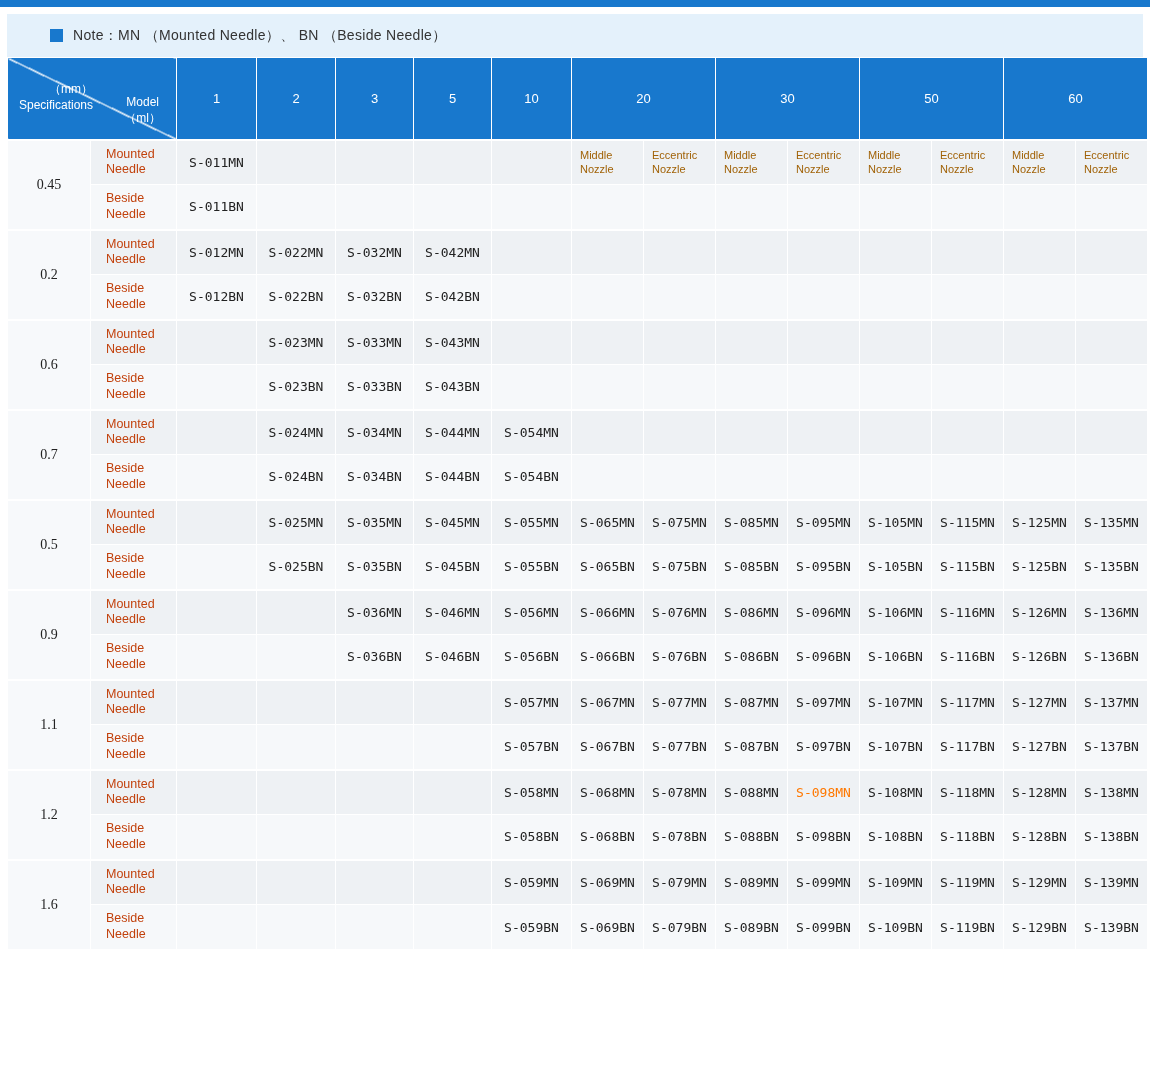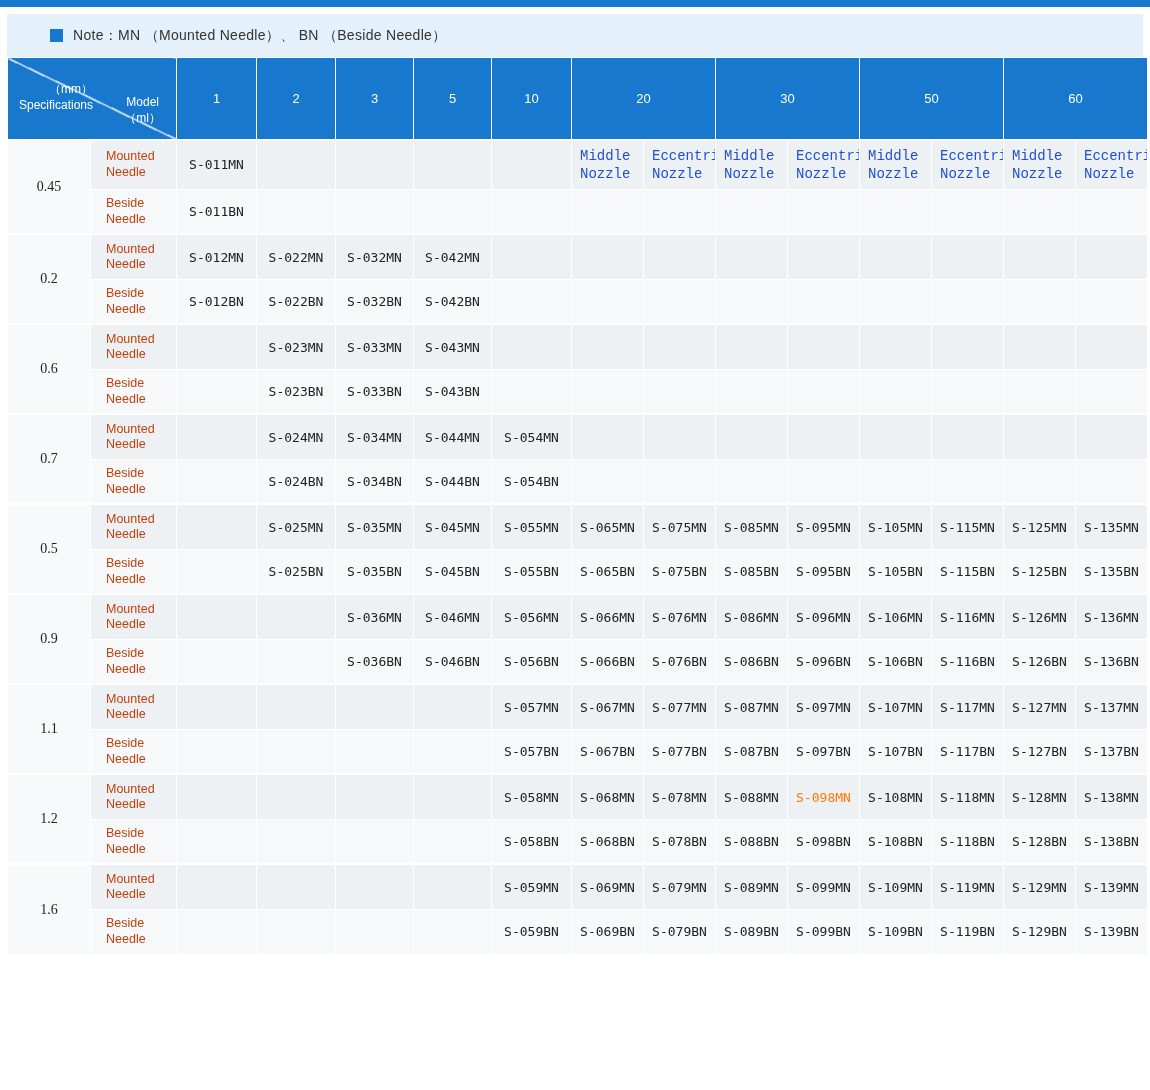--- a/index.html
+++ b/index.html
@@ -111,25 +111,24 @@
     padding: 6px 4px 6px 15px;
     line-height: 1.25;
   }
   .params td.model {
     font-family: "DejaVu Sans Mono", monospace;
     font-size: 13px;
     color: #222;
     text-align: center;
   }
   .params td.nozzle {
-    font-size: 14px;
-    color: #1d4ed8;
+    font-size: 11px;
+    color: #a16207;
     padding: 6px 2px 6px 8px;
     line-height: 1.3;
-    font-family: Liberation Mono, monospace;
   }
   .params td.model.highlight { color: var(--highlight); }
   .params tbody tr.group-start td { border-top: 2px solid #ffffff; }
 </style>
 </head>
 <body>
 
 <div class="page">
 
   <div class="top-bar"></div>

